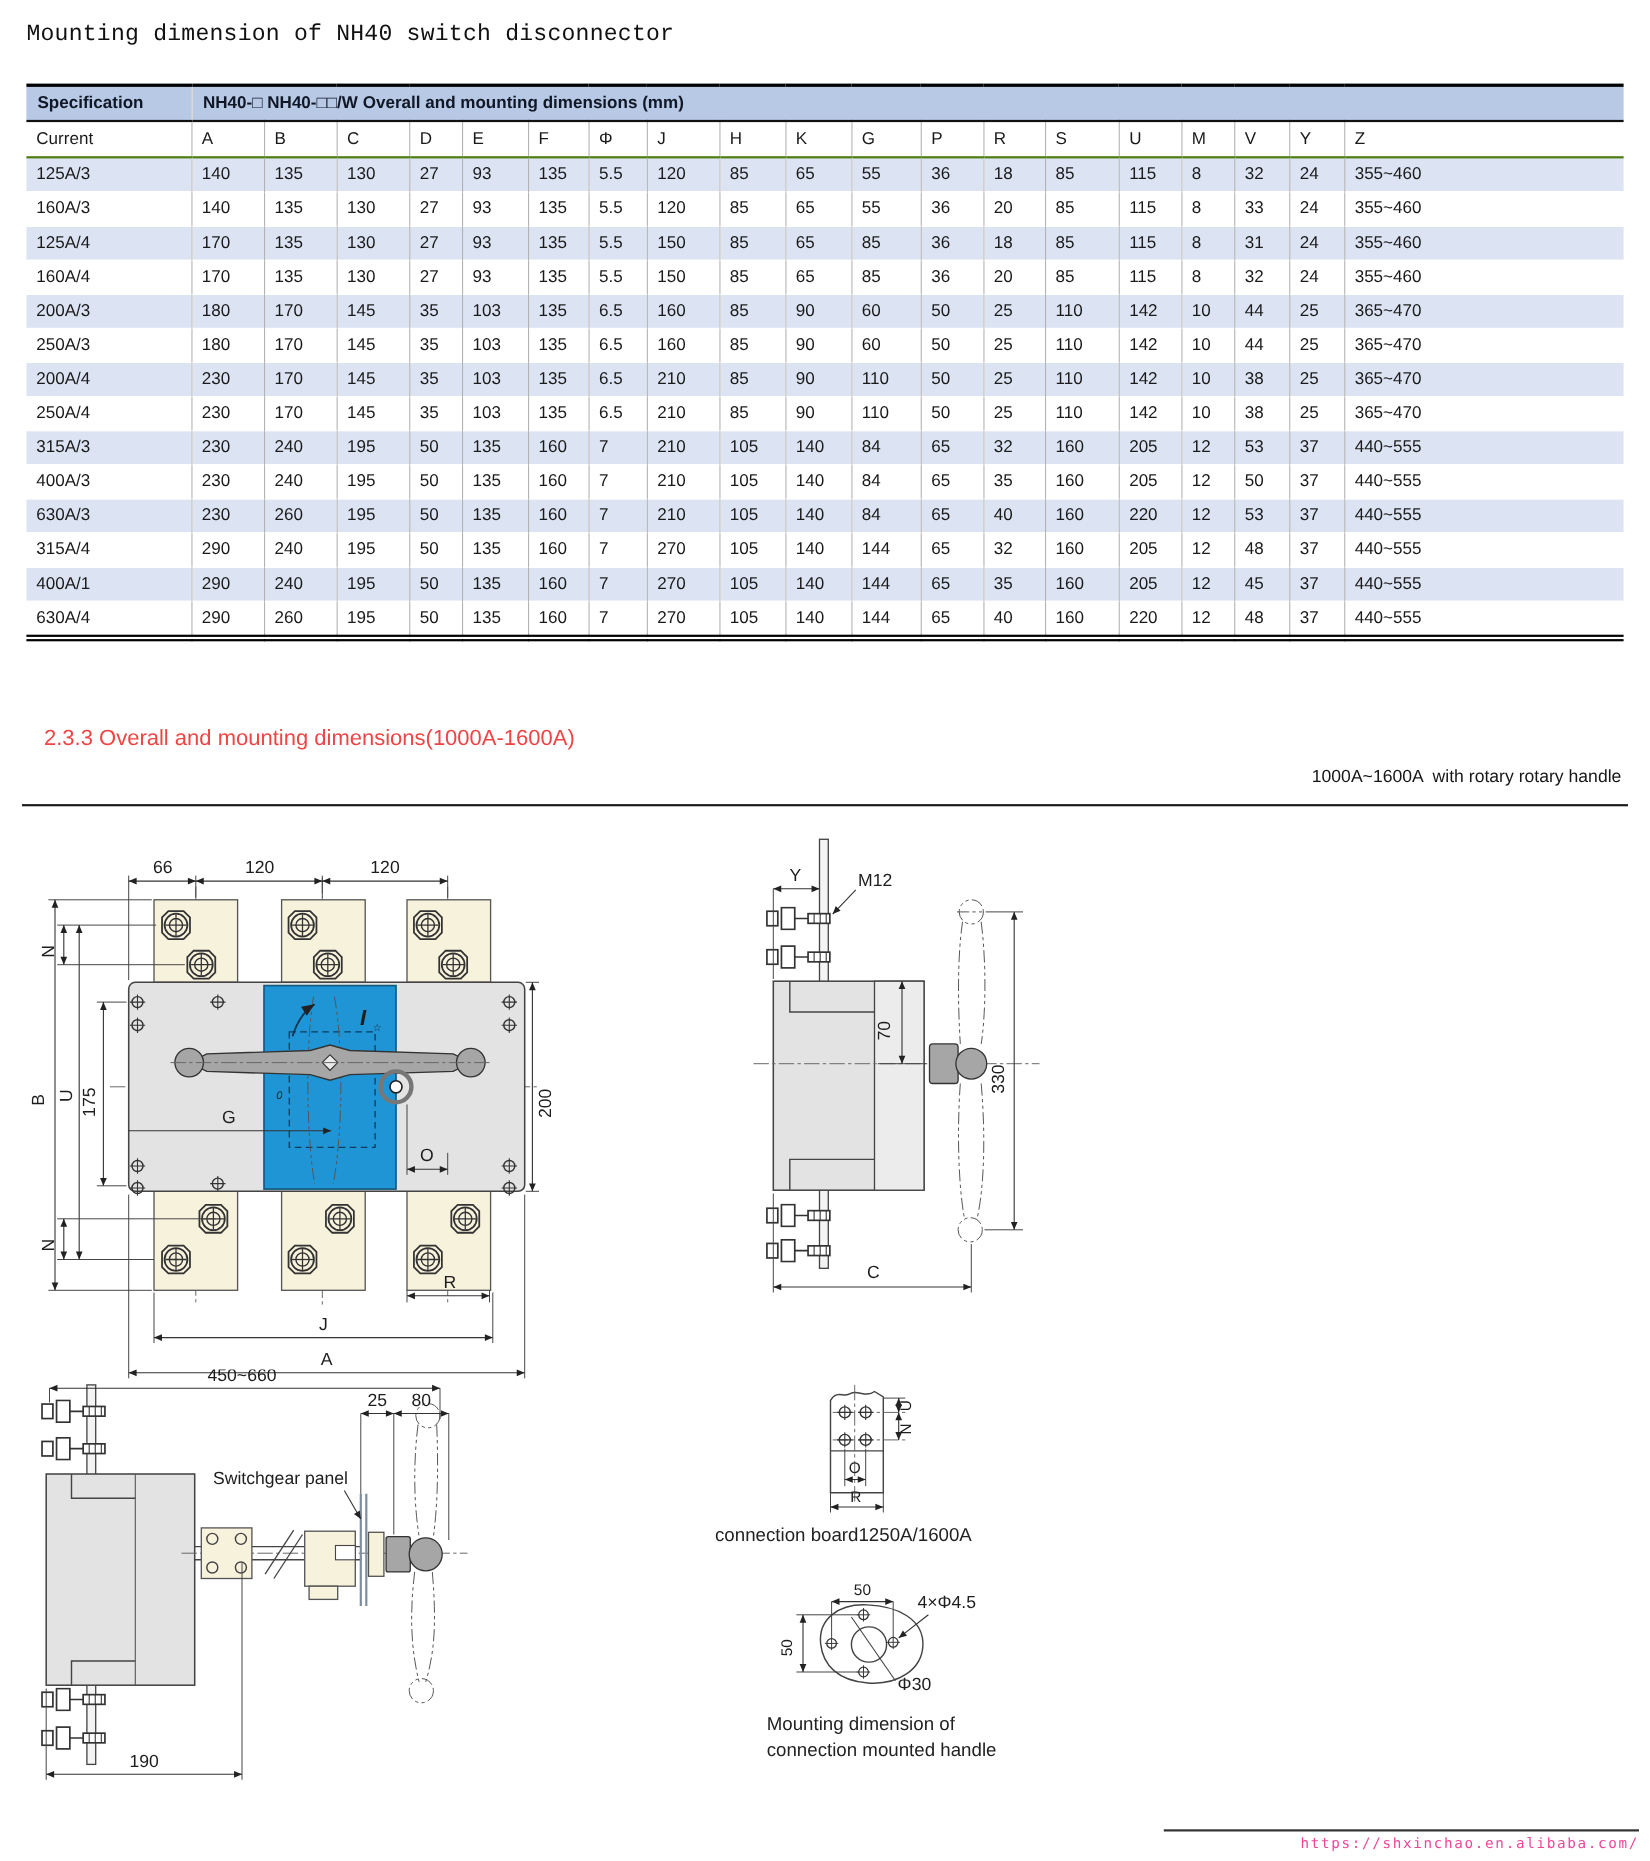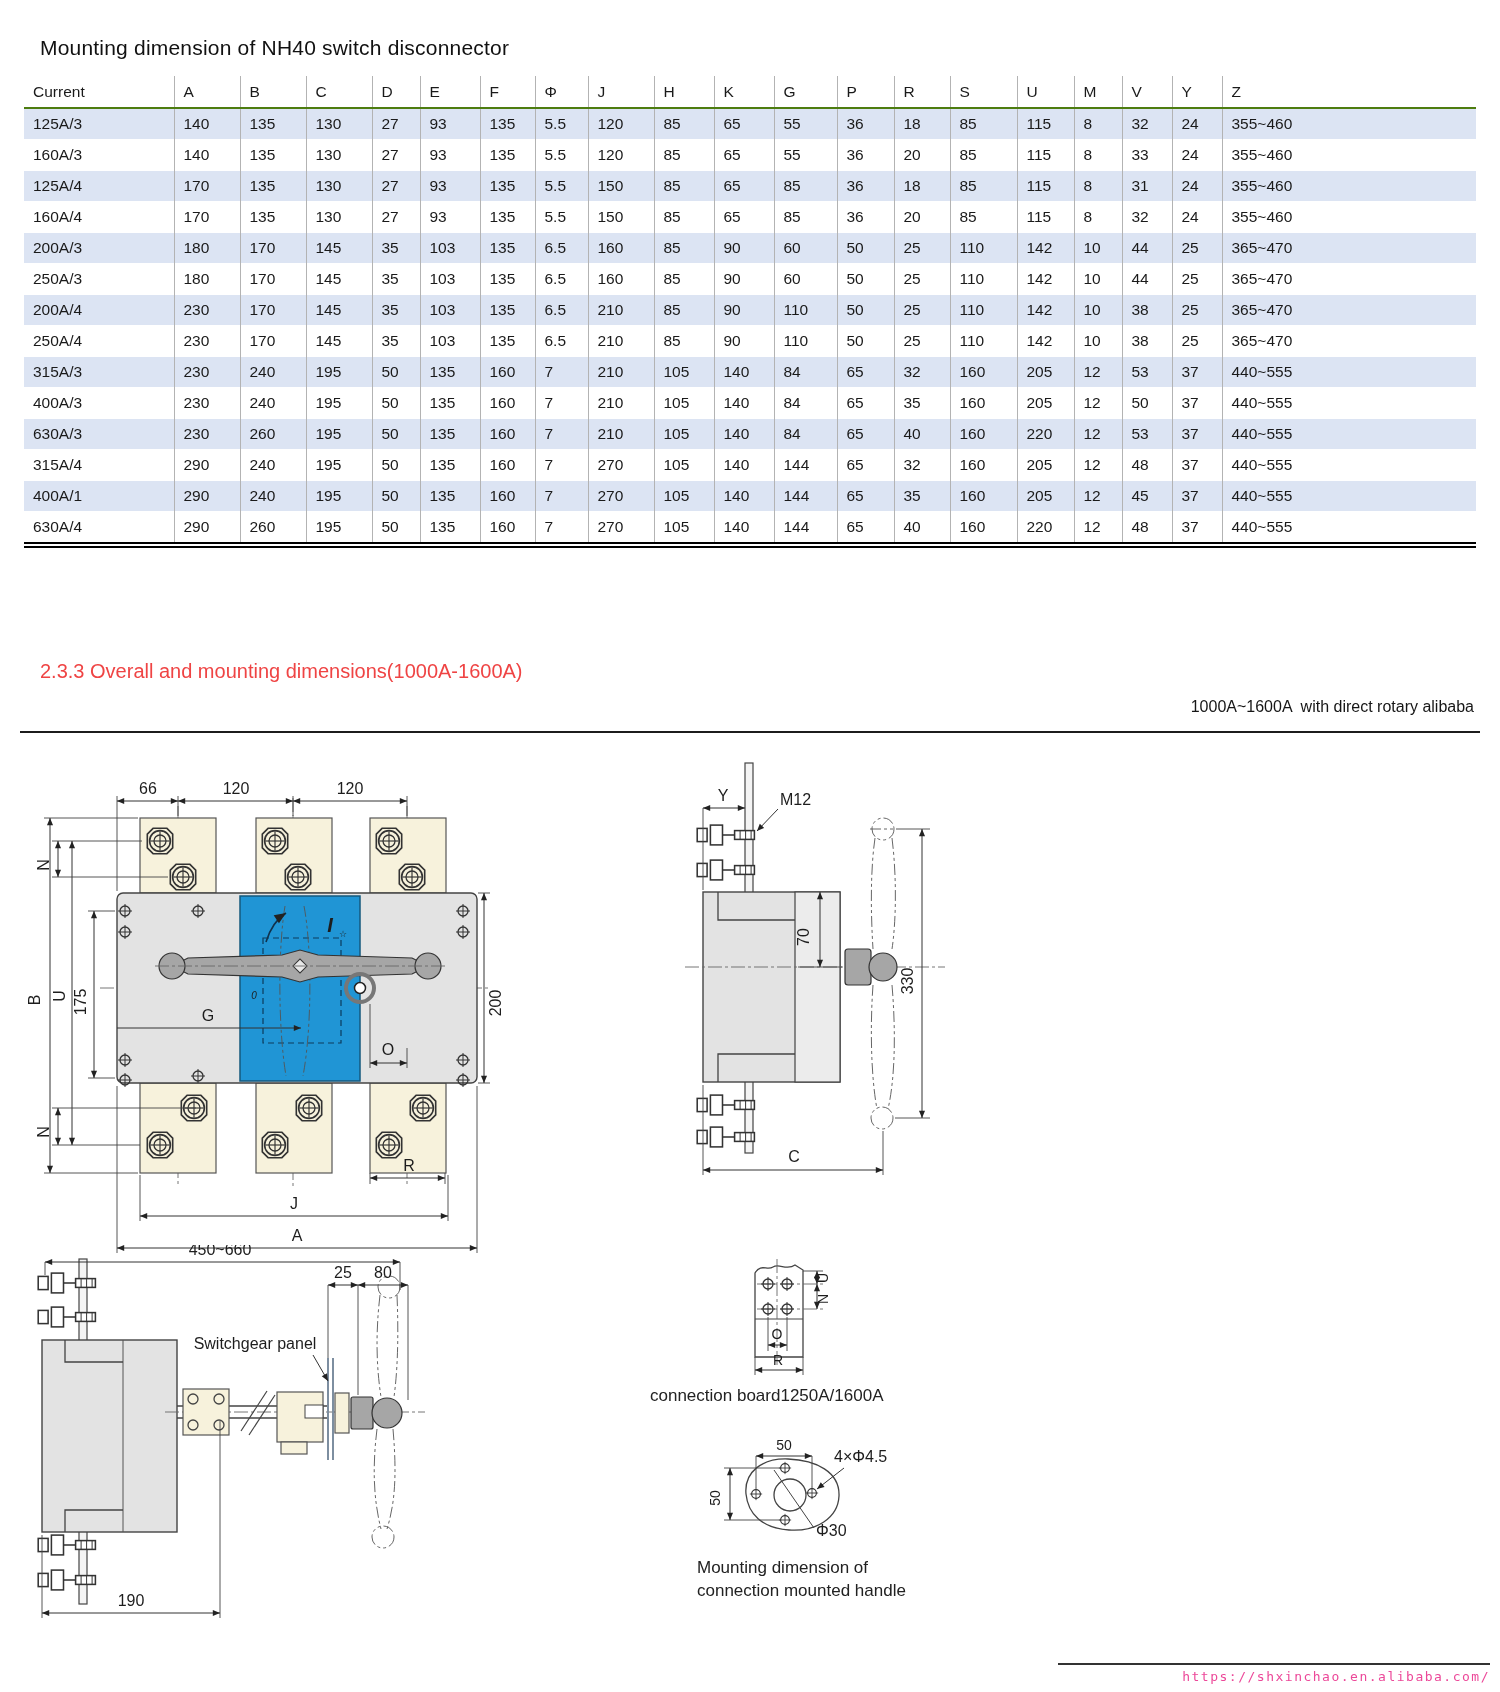--- a/index.html
+++ b/index.html
@@ -1,20 +1,20 @@
 <!DOCTYPE html>
 <html style="--c-headbg: #b7c9e4; --c-shade: #dce4f3; --c-blue: #2095d5; --c-cream: #f7f2dc; --c-body: #e3e3e3; --c-handle: #a6a6a6;"><head>
 <meta charset="utf-8">
 <style>
   html,body{margin:0;padding:0;}
   body{
     width:1500px;height:1692px;position:relative;background:#fff;
     font-family:"Liberation Sans","DejaVu Sans",sans-serif;color:#1a1a1a;overflow:hidden;
   }
-  .title{position:absolute;left:24px;top:20px;font-size:21px;font-weight:500;color:#111;margin:16px;letter-spacing:.2px;}
+  .title{position:absolute;left:24px;top:20px;font-size:21px;font-weight:500;color:#111;margin:0;letter-spacing:.2px;font-family:Liberation Mono, monospace;}
   .section-heading{position:absolute;left:24px;top:644px;font-size:20px;font-weight:500;color:#ef4444;margin:16px;}
   .subtitle{position:absolute;right:26px;top:698px;font-size:16px;color:#161616;white-space:pre;}
   .rule{position:absolute;left:20px;top:731px;width:1460px;height:2px;background:#1c1c1c;}
 
   table.dims{position:absolute;left:24px;top:76px;width:1452px;border-collapse:collapse;table-layout:fixed;}
   table.dims th,table.dims td{font-size:15.5px;text-align:left;overflow:hidden;white-space:nowrap;}
   tr.h1 th{
     background:var(--c-headbg,#b7c9e4);font-weight:bold;color:#101726;
     padding:4px 0 4px 10px;height:22px;border-top:3px solid #000;border-bottom:2px solid #111;
   }
@@ -98,20 +98,24 @@
     <col style="width:57px">
       <col style="width:56px">
       <col style="width:67px">
       <col style="width:57px">
     <col style="width:48px">
       <col style="width:50px">
       <col style="width:50px">
       <col style="width:254px">
   </colgroup>
   <thead>
+    <tr class="h1">
+      <th>Specification</th>
+      <th colspan="19">NH40-□  NH40-□□/W Overall and mounting dimensions (mm)</th>
+    </tr>
     <tr class="h2" id="column-row">
         <th>Current</th>
         <th>A</th>
         <th>B</th>
         <th>C</th>
         <th>D</th>
         <th>E</th>
         <th>F</th>
         <th>Φ</th>
         <th>J</th>
@@ -434,21 +438,21 @@
         <td>220</td>
         <td>12</td>
         <td>48</td>
         <td>37</td>
         <td>440~555</td>
       </tr>
     </tbody>
 </table>
 
 <h2 class="section-heading">2.3.3 Overall and mounting dimensions(1000A-1600A)</h2>
-<div class="subtitle">1000A~1600A  with direct rotary alibaba</div>
+<div class="subtitle">1000A~1600A  with rotary rotary handle</div>
 <div class="rule"></div>
 
 <svg class="diag" style="left:20px;top:708px" width="500" height="550" viewBox="0 0 500 550">
   <g>
     <line class="cl" x1="158" y1="98" x2="158" y2="196"></line>
     <line class="cl" x1="158" y1="364" x2="158" y2="478"></line>
     <line class="cl" x1="273" y1="90" x2="273" y2="478"></line>
     <line class="cl" x1="387" y1="98" x2="387" y2="196"></line>
     <line class="cl" x1="387" y1="364" x2="387" y2="478"></line>
     <line class="cl" x1="80" y1="280" x2="470" y2="280"></line>

